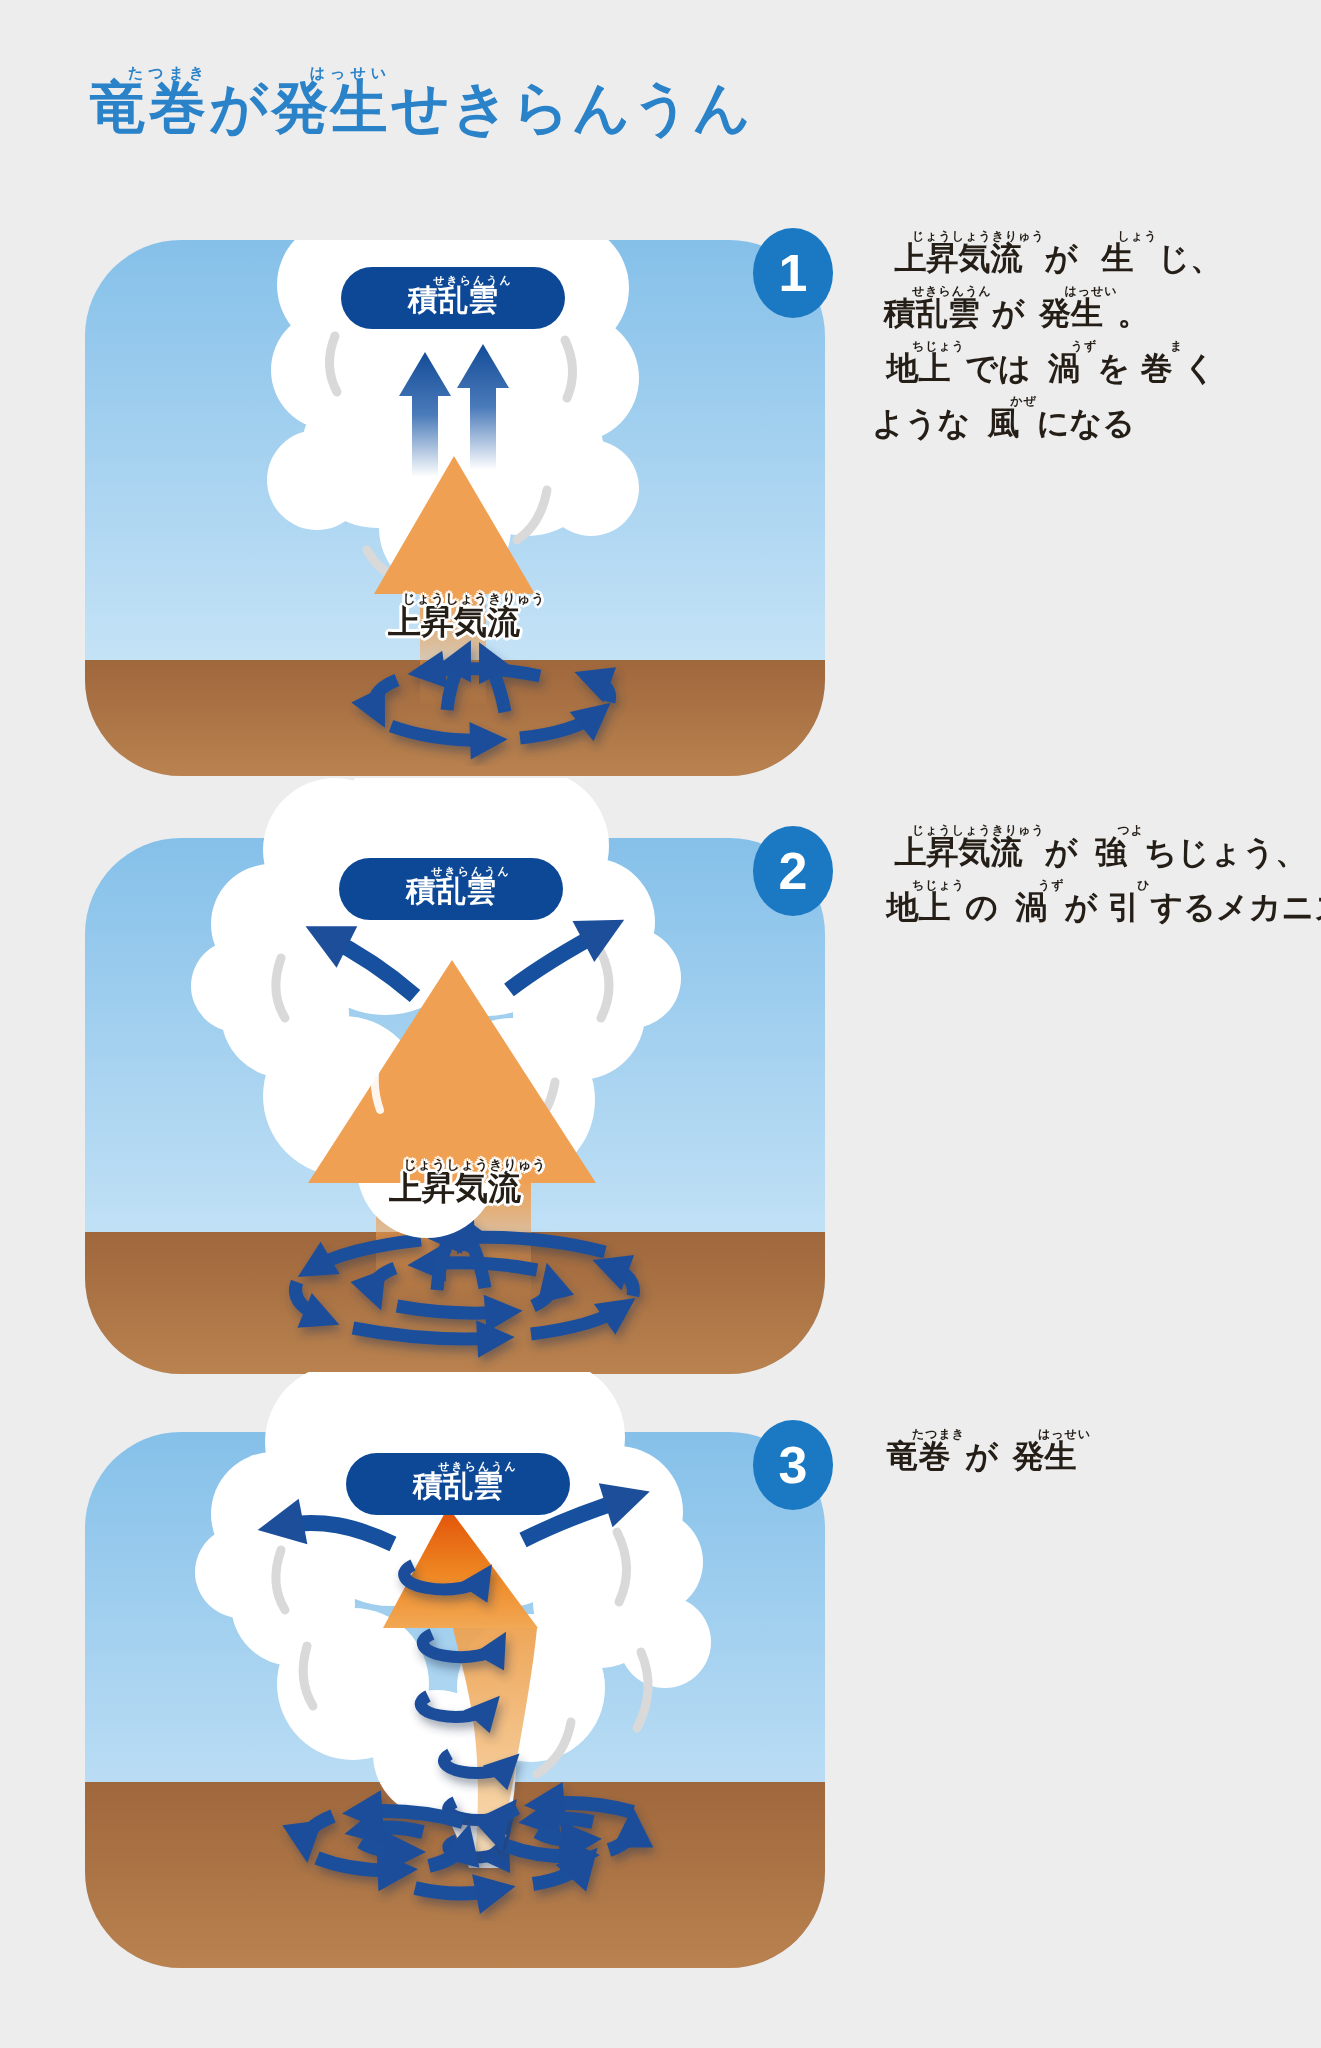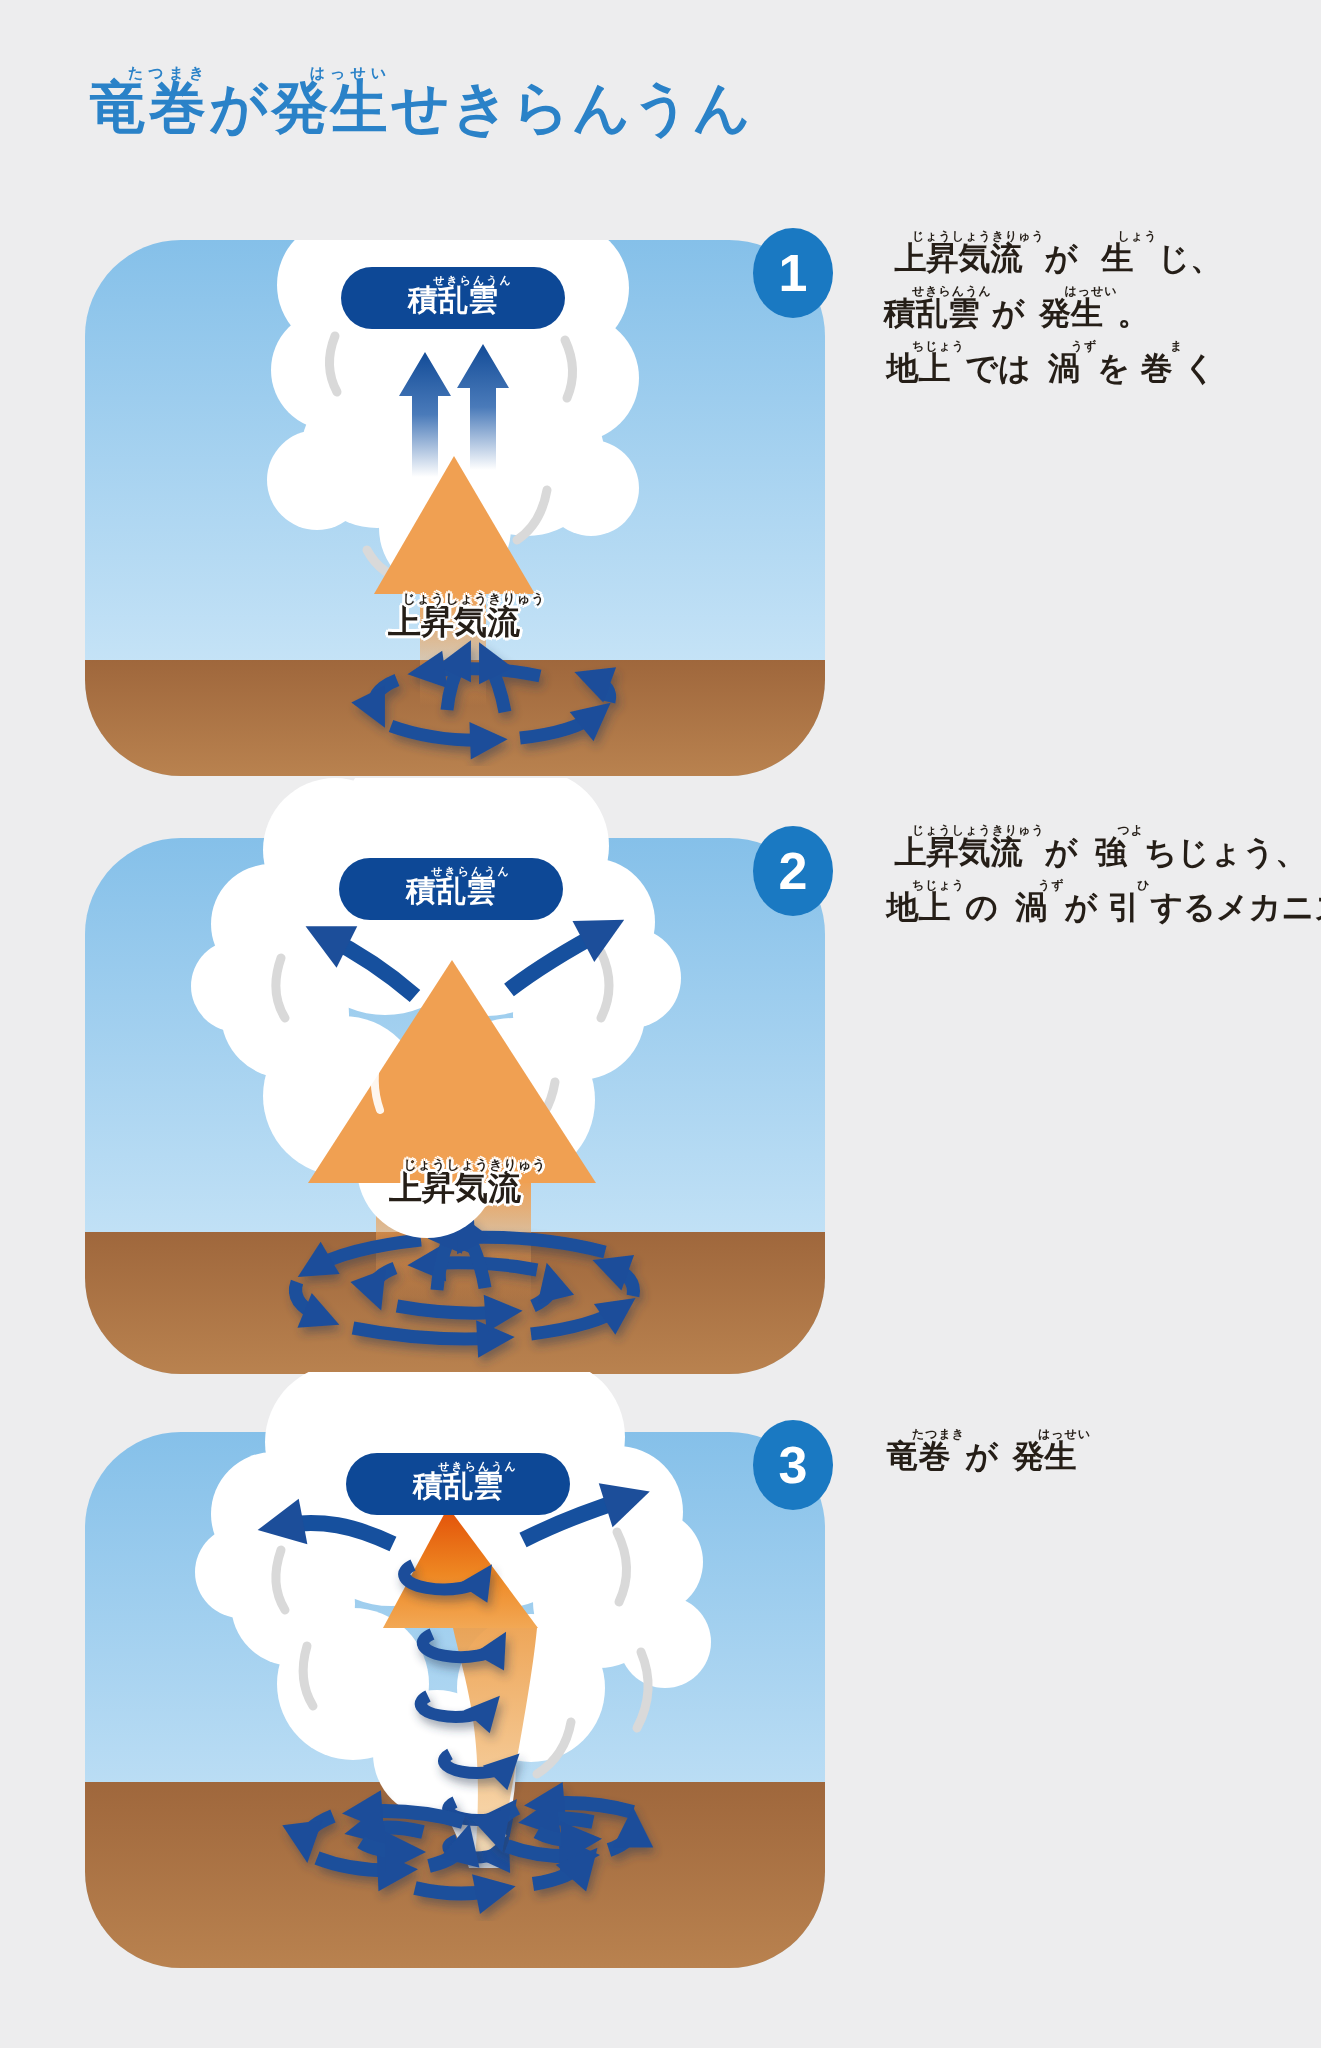--- a/index.html
+++ b/index.html
@@ -182,20 +182,25 @@
         <ruby><span>発生</span><rt>はっせい</rt></ruby>
         <span>。</span>
       </div>
     <div class="rtext cap-line">
         <ruby><span>地上</span><rt>ちじょう</rt></ruby>
         <span>では</span>
         <ruby><span>渦</span><rt>うず</rt></ruby>
         <span>を</span>
         <ruby><span>巻</span><rt>ま</rt></ruby>
         <span>く</span>
+      </div>
+    <div class="rtext cap-line">
+        <span>ような</span>
+        <ruby><span>風</span><rt>かぜ</rt></ruby>
+        <span>になる</span>
       </div>
   </aside>
 
   <section class="panel" style="top:838px">
     <svg class="scene" width="740" height="596" viewBox="0 -60 740 596">
       <g clip-path="url(#panelClip)">
         <rect x="0" y="0" width="740" height="536" fill="url(#skyG)"></rect>
         <rect x="0" y="394" width="740" height="142" fill="url(#groundG)"></rect>
         <rect x="291" y="342" width="155" height="120" fill="url(#stemFadeG)"></rect>
         <g stroke="#1e4f9b" stroke-width="13" fill="none" filter="url(#soft)">

